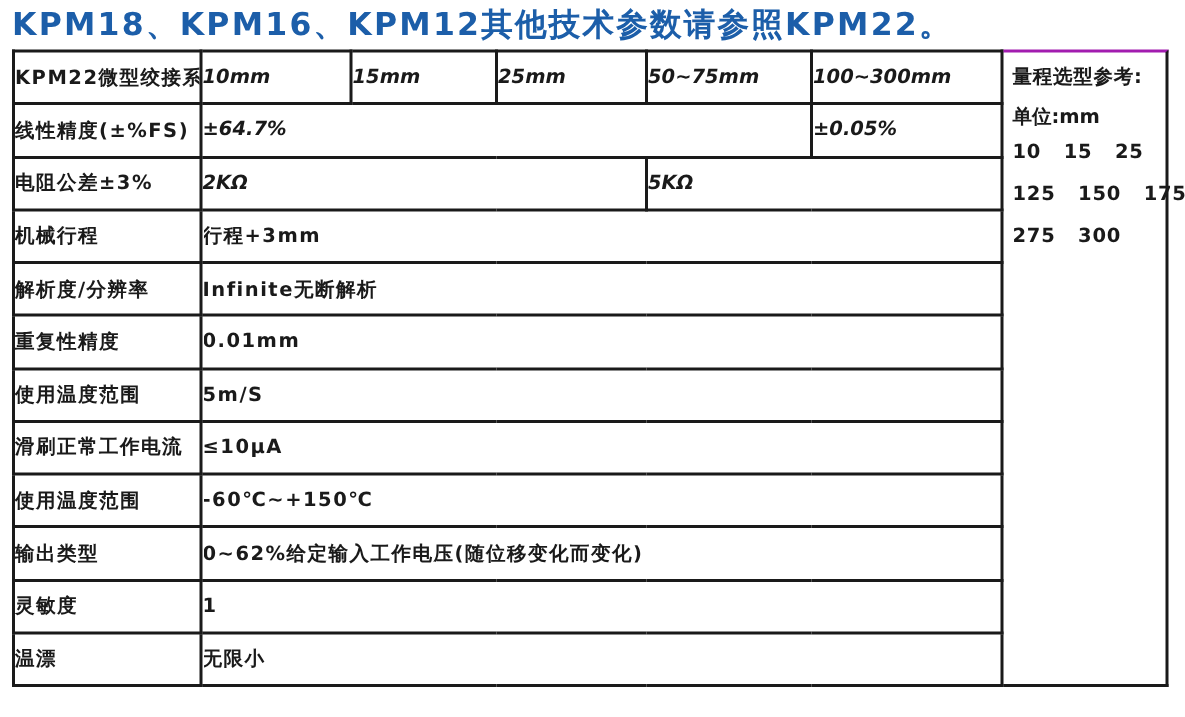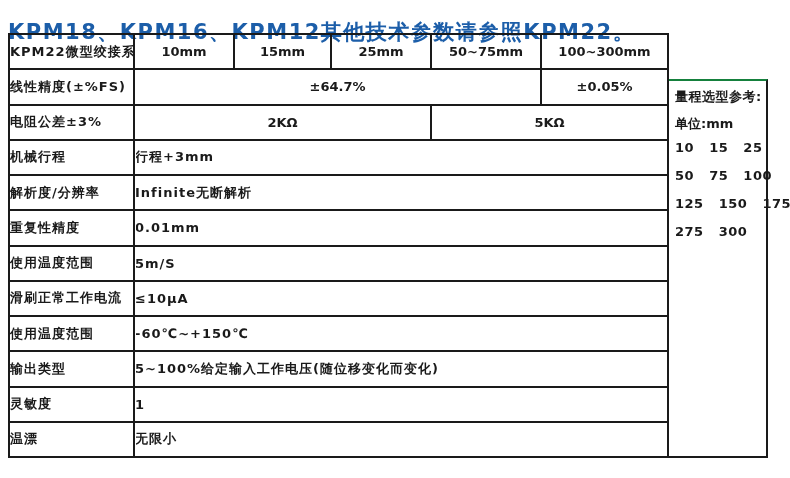--- a/index.html
+++ b/index.html
@@ -12,21 +12,21 @@
     font-family: "DejaVu Sans", "Liberation Sans", sans-serif;
   }
   .page {
     position: relative;
     width: 790px;
     height: 478px;
     background: #ffffff;
   }
   .title {
     position: absolute;
-    top: 18px;
+    top: 2px;
     left: 8px;
     font-size: 21px;
     font-weight: bold;
     color: #1c5ea9;
     letter-spacing: 1.5px;
     white-space: nowrap;
   }
   .content {
     position: absolute;
     top: 33px;
@@ -50,45 +50,45 @@
     height: 30.5px;
     overflow: hidden;
     white-space: nowrap;
   }
   td.label-cell {
     text-align: left;
     padding-left: 6px;
     letter-spacing: 1px;
   }
   td.center-cell {
-    text-align: center;
+    text-align: left;
+    font-style: italic;
   }
   td.left-cell {
     text-align: left;
     padding-left: 18px;
     letter-spacing: 1px;
     border-radius: 13px;
   }
   .col-label   { width: 125px; }
   .col-10mm    { width: 100px; }
   .col-15mm    { width: 97px; }
   .col-25mm    { width: 100px; }
   .col-5075    { width: 110px; }
   .col-100300  { width: 127px; }
   .sidebar {
-    width: 99px;
+    width: 110px;
     box-sizing: border-box;
-    border-top: 2px solid #15803d;
+    border-top: 2px solid #a21caf;
     border-right: 2px solid #1a1a1a;
     border-bottom: 2px solid #1a1a1a;
     padding: 7px 0 0 6px;
     font-size: 13px;
     font-weight: bold;
     color: #1a1a1a;
-    margin-top: 46px;
   }
   .sidebar-title {
     margin-bottom: 9px;
     letter-spacing: 0.5px;
     white-space: nowrap;
   }
   .sidebar-unit {
     margin-bottom: 7px;
     white-space: nowrap;
   }
@@ -151,36 +151,35 @@
           <tr>
             <td class="label-cell">滑刷正常工作电流</td>
             <td class="left-cell" colspan="5">≤10μA</td>
           </tr>
           <tr>
             <td class="label-cell">使用温度范围</td>
             <td class="left-cell" colspan="5">-60℃~+150℃</td>
           </tr>
           <tr>
             <td class="label-cell">输出类型</td>
-            <td class="left-cell" colspan="5">5~100%给定输入工作电压(随位移变化而变化)</td>
+            <td class="left-cell" colspan="5">0~62%给定输入工作电压(随位移变化而变化)</td>
           </tr>
           <tr>
             <td class="label-cell">灵敏度</td>
             <td class="left-cell" colspan="5">1</td>
           </tr>
           <tr>
             <td class="label-cell">温漂</td>
             <td class="left-cell" colspan="5">无限小</td>
           </tr>
         </tbody>
     </table>
     <div class="sidebar">
       <div class="sidebar-title">量程选型参考:</div>
       <div class="sidebar-unit">单位:mm</div>
       <div id="range-list">
           <div class="range-row">10   15   25</div>
-          <div class="range-row">50   75   100</div>
           <div class="range-row">125   150   175</div>
           <div class="range-row">275   300</div>
         </div>
     </div>
   </div>
 </div>
 
 </body></html>

